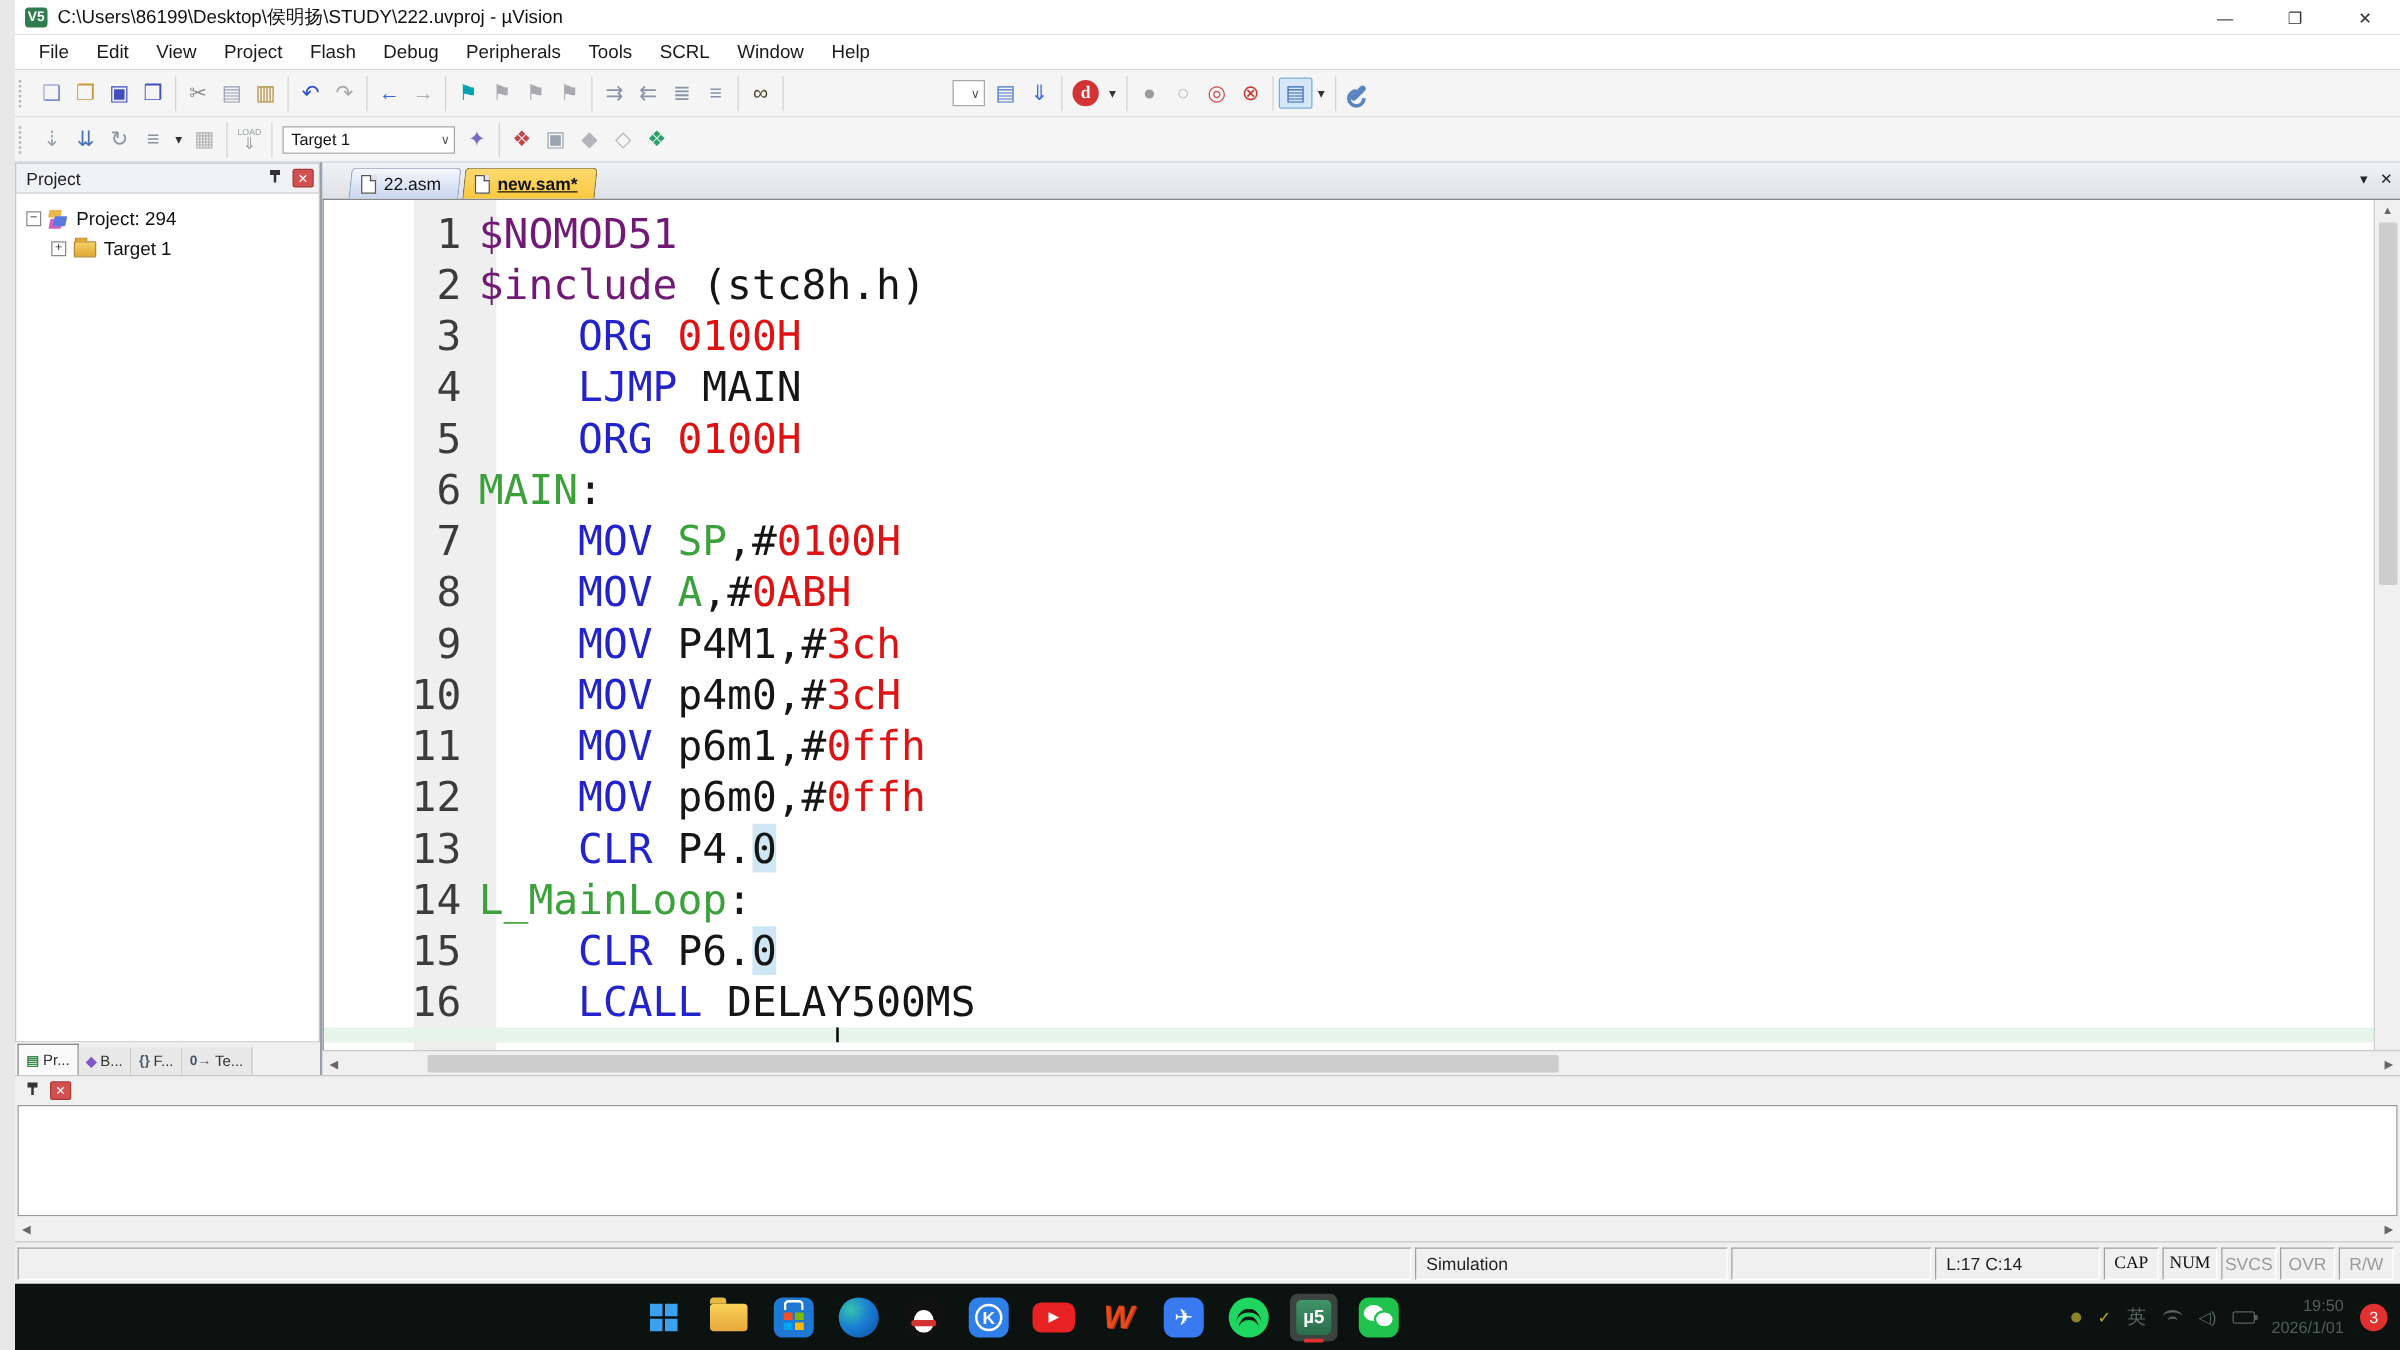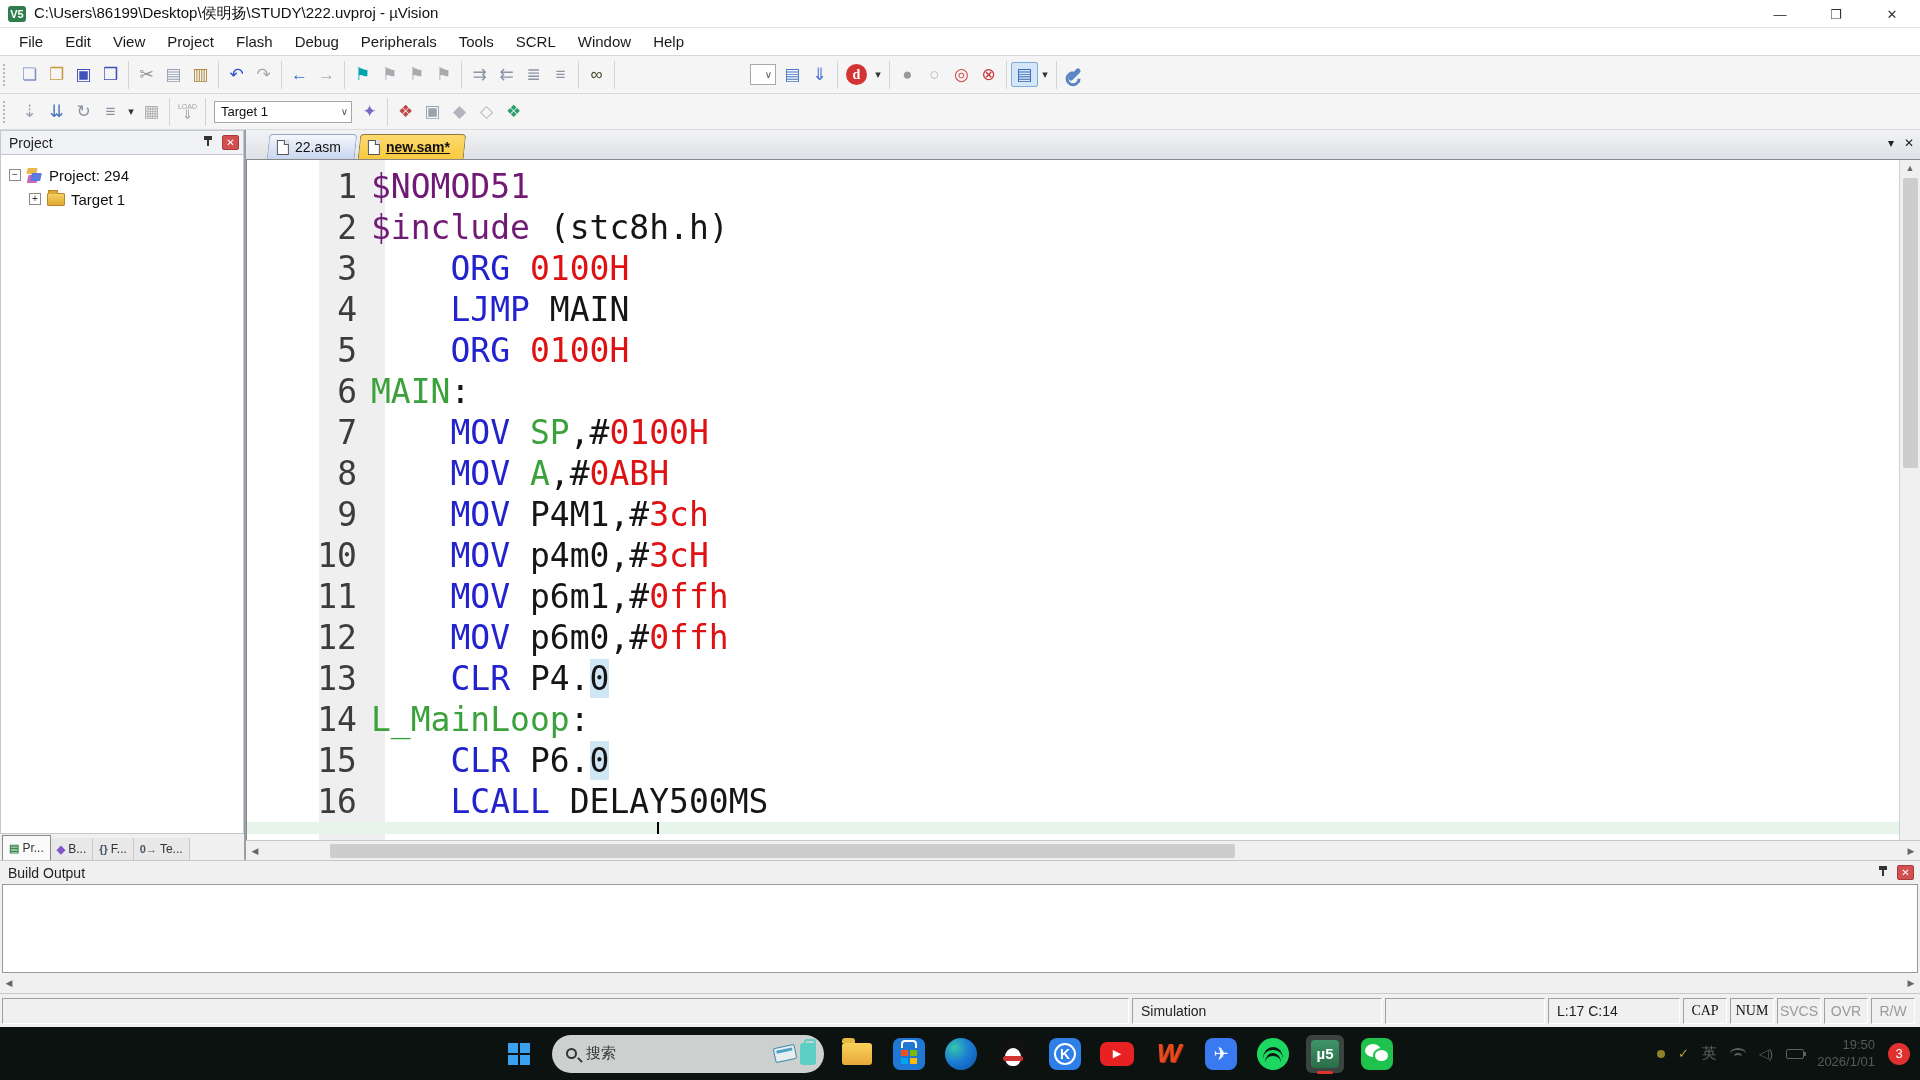--- a/index.html
+++ b/index.html
@@ -1,18 +1,18 @@
 <!DOCTYPE html>
 <html><head>
 <meta charset="utf-8">
 <style>
   * { margin:0; padding:0; box-sizing:border-box; }
   html,body { width:1920px; height:1080px; overflow:hidden; background:#e8e8e8;
     font-family:"Liberation Sans", sans-serif; }
-  .app { width:1920px; height:1080px; display:flex; flex-direction:column; }
+  .app { width:1920px; height:1080px; display:flex; flex-direction:column;padding-left:12px; }
 
   
   .titlebar { height:28px; background:#ffffff; display:flex; align-items:center;
     border-bottom:1px solid #e2e2e2; position:relative; }
   .appicon { width:18px; height:16px; margin:0 8px 0 8px; background:#2f7d4f;
     border-radius:3px; color:#fff; font-size:11px; font-weight:bold;
     display:flex; align-items:center; justify-content:center; }
   .title-text { font-size:15px; color:#111; }
   .wincontrols { position:absolute; right:0; top:0; height:28px; display:flex; }
   .winbtn { width:56px; height:28px; display:flex; align-items:center; justify-content:center;
@@ -426,21 +426,20 @@
         <span class="harrow">◀</span>
         <span class="hthumb"></span>
         <span style="flex:1"></span>
         <span class="harrow">▶</span>
       </div>
     </div>
   </div>
 
   <div class="build">
     <div class="build-head">
-      <span class="build-title">Build Output</span>
       <span class="pin"></span>
       <span class="xbtn">✕</span>
     </div>
     <div class="build-body"></div>
     <div class="build-scroll">
       <span class="harrow">◀</span>
       <span class="spacer"></span>
       <span class="harrow">▶</span>
     </div>
   </div>
@@ -462,26 +461,20 @@
   <div class="taskbar">
     <div class="tb-center">
       <span class="tk">
         <span class="start-grid">
             <span></span>
             <span></span>
             <span></span>
             <span></span>
           </span>
       </span>
-      <span class="searchpill">
-        <span class="lens"></span>
-        <span class="search-text">搜索</span>
-        <span class="ticket"></span>
-        <span class="suitcase"></span>
-      </span>
       <span class="tk">
           <span class="folder-big"></span>
         </span>
       <span class="tk">
           <span class="store">
             <span class="msgrid">
               <span></span>
               <span></span>
               <span></span>
               <span></span>

